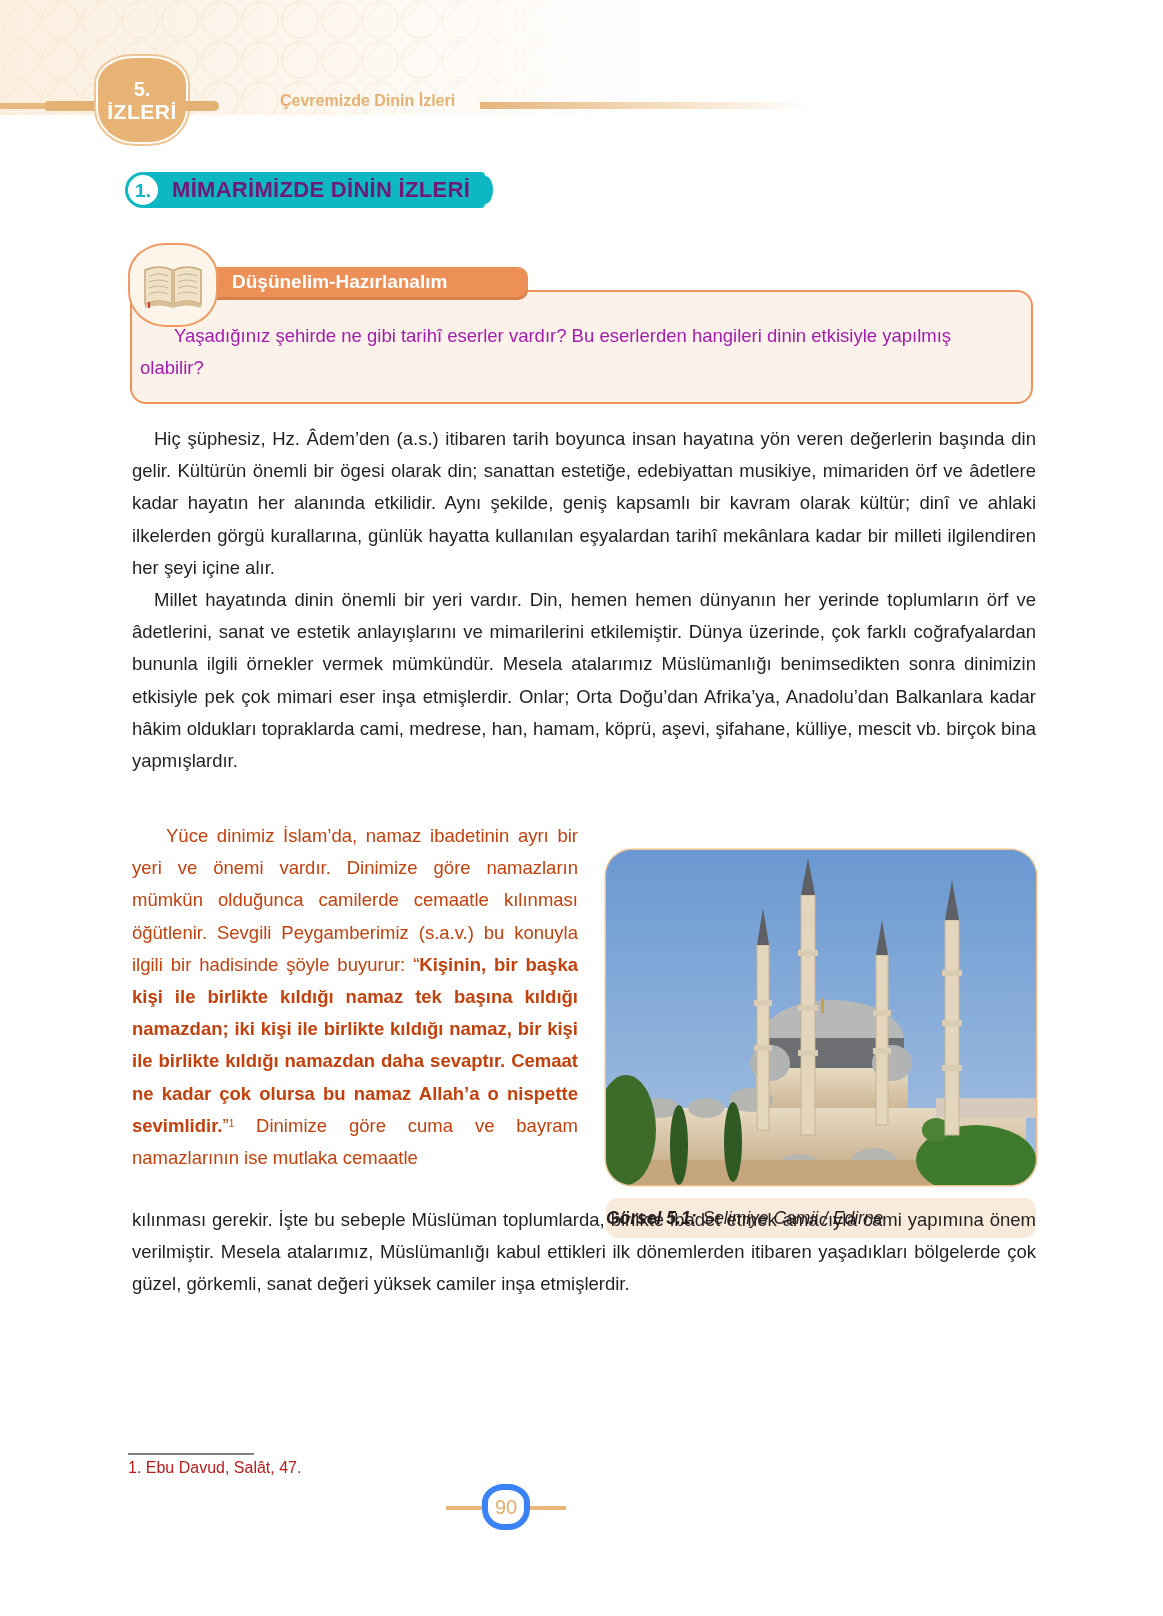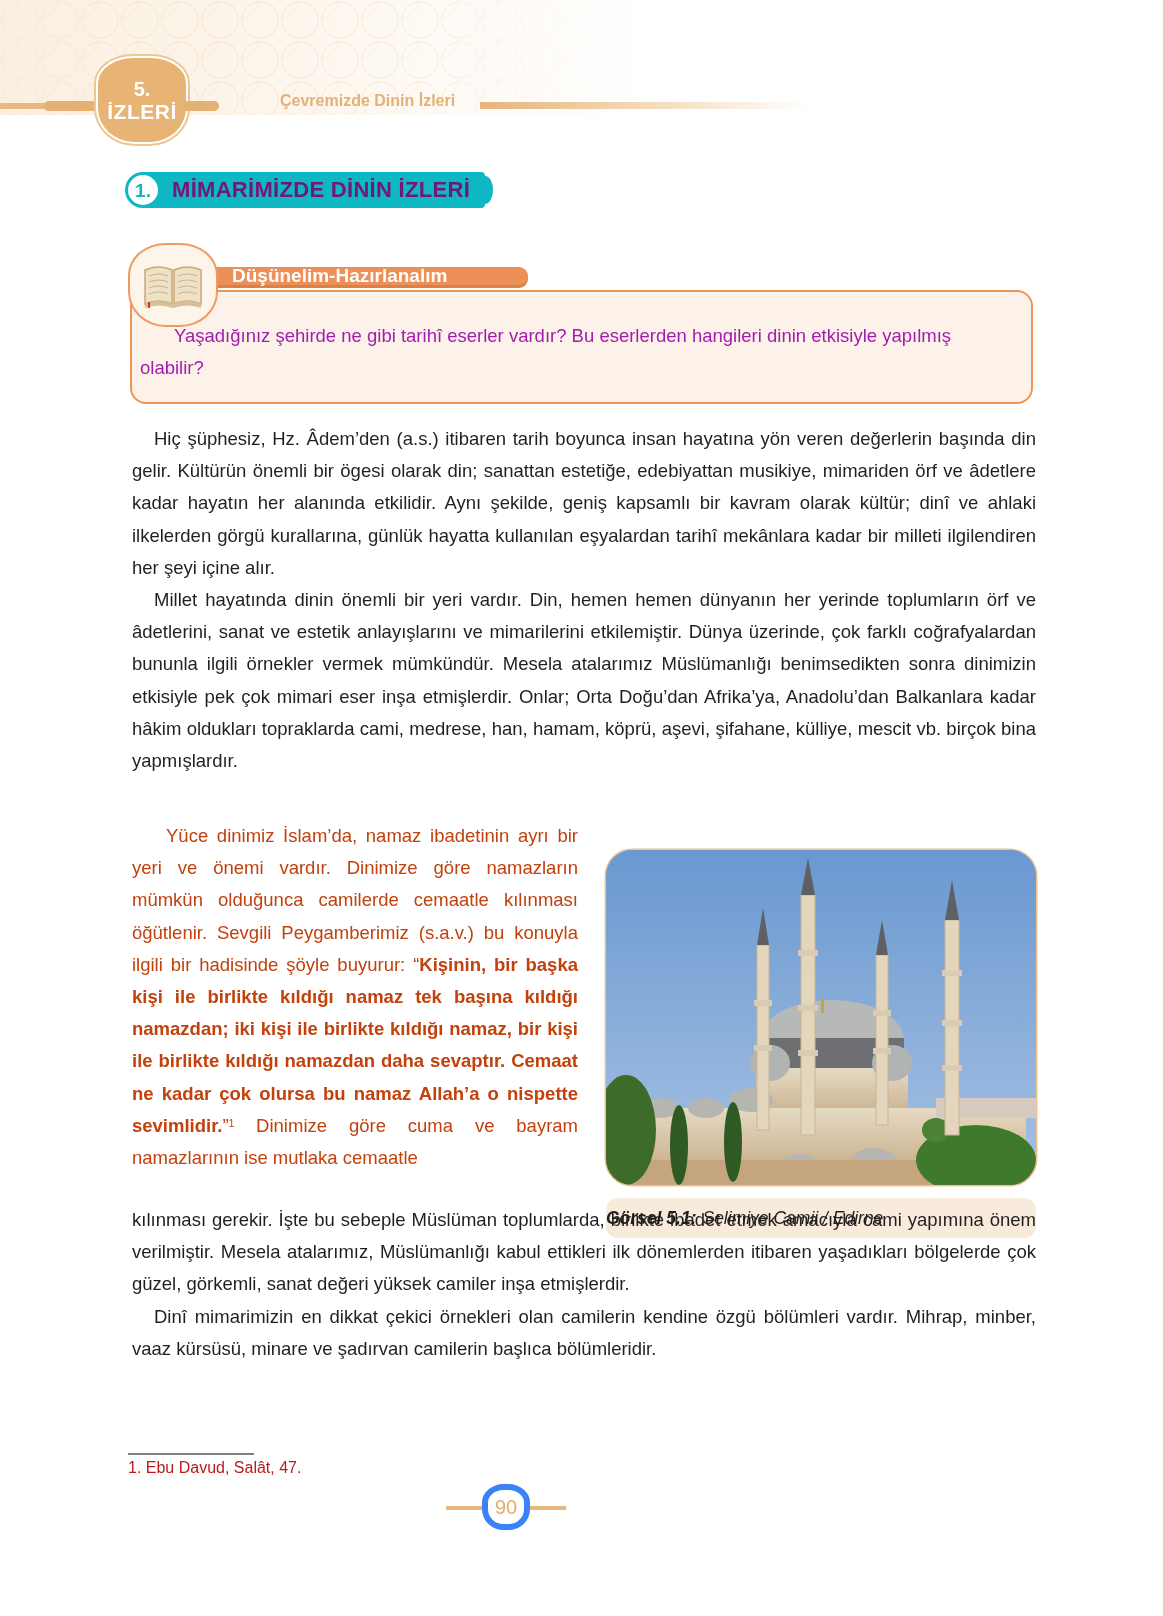--- a/index.html
+++ b/index.html
@@ -71,21 +71,21 @@
   .section-title {
     color: #701a75; font-weight: bold; font-size: 22px; margin-left: 14px; letter-spacing: 0.3px;
   }
 
   .think-box {
     position: absolute; left: 130px; top: 290px; width: 903px; height: 114px;
     background: #fcf2e9; border: 2px solid #ef9459; border-radius: 16px;
     box-sizing: border-box;
   }
   .think-tab {
-    position: absolute; left: 210px; top: 267px; width: 318px; height: 18px;
+    position: absolute; left: 210px; top: 267px; width: 318px; height: 30px;
     background: #ec9058; border-radius: 0 10px 10px 0;
     box-shadow: 0 3px 0 #d9814b;
     display: flex; align-items: center;
   }
   .think-tab-label {
     color: #ffffff; font-weight: bold; font-size: 19px; margin-left: 22px;
   }
   .book-badge {
     position: absolute; left: 128px; top: 243px; width: 90px; height: 84px;
     background: #fdf4ea; border: 2px solid #ef9a60;
@@ -270,21 +270,20 @@
     </g>
   </svg>
 </div>
 <div class="caption">
   <span class="caption-label">Görsel 5.1:</span>
   <span class="caption-text">Selimiye Camii / Edirne</span>
 </div>
 
 <div class="body-text p3-rest">
   <p class="cont">kılınması gerekir. İşte bu sebeple Müslüman toplumlarda, birlikte ibadet etmek amacıyla cami yapımına önem verilmiştir. Mesela atalarımız, Müslümanlığı kabul ettikleri ilk dönemlerden itibaren yaşadıkları bölgelerde çok güzel, görkemli, sanat değeri yüksek camiler inşa etmişlerdir.</p>
-  <p>Dinî mimarimizin en dikkat çekici örnekleri olan camilerin kendine özgü bölümleri vardır. Mihrap, minber, vaaz kürsüsü, minare ve şadırvan camilerin başlıca bölümleridir.</p>
 </div>
 
 <div class="footnote-rule"></div>
 <div class="footnote">1. Ebu Davud, Salât, 47.</div>
 
 <div class="page-num-wrap">
   <div class="page-line left"></div>
   <div class="page-badge">
     <span>90</span>
   </div>

